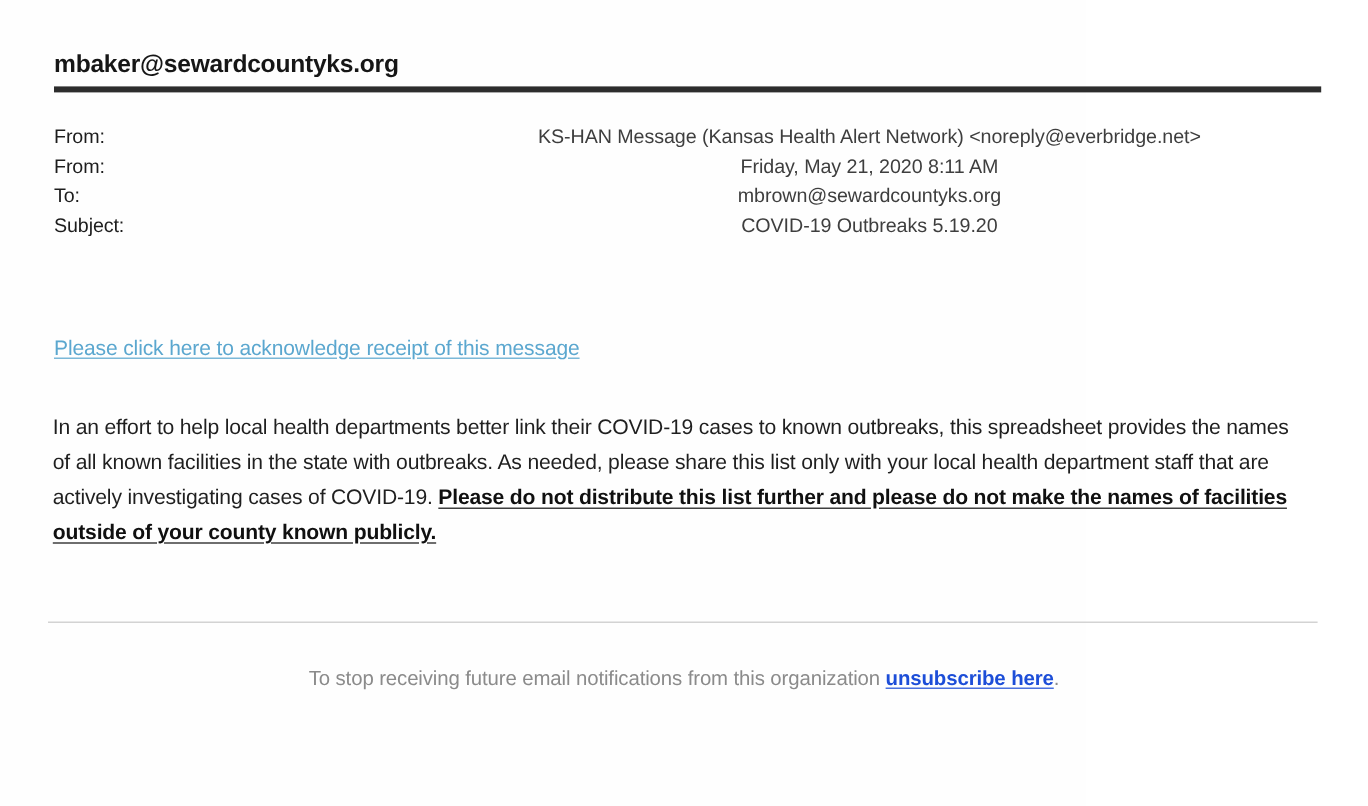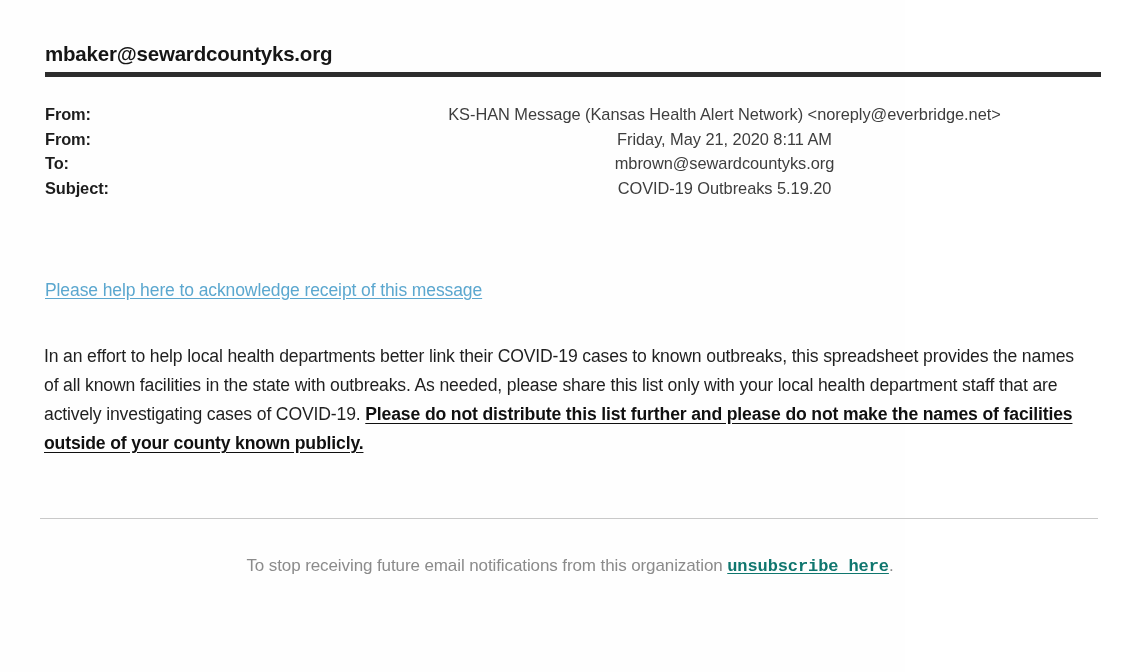--- a/index.html
+++ b/index.html
@@ -58,21 +58,21 @@
   .fields td {
     padding: 0;
     vertical-align: top;
     line-height: 24.6px;
     font-size: 16.4px;
     color: #3a3a3a;
     white-space: nowrap;
   }
   .fields td.lbl {
     width: 299px;
-    font-weight: bold;
+    font-weight: normal;
     color: #1d1d1d;
     letter-spacing: -0.1px;
   }
   .fields td.val {
     color: #3e3e3e;
     letter-spacing: -0.05px;
     text-align: center;
   }
 
   
@@ -123,25 +123,24 @@
     left: 0;
     top: 556px;
     width: 1140px;
     text-align: center;
     font-size: 17px;
     color: #8b8b8b;
     letter-spacing: -0.1px;
   }
   .unsub {
     font-weight: bold;
-    color: #0f766e;
+    color: #1d4ed8;
     text-decoration: underline;
     text-underline-offset: 2px;
     cursor: pointer;
-    font-family: Liberation Mono, monospace;
   }
   .footer-period {
     color: #8b8b8b;
   }
 </style>
 </head>
 <body>
 
 <div class="page">
 
@@ -164,21 +163,21 @@
         <td class="lbl">To:</td>
         <td class="val">mbrown@sewardcountyks.org</td>
       </tr>
       <tr>
         <td class="lbl">Subject:</td>
         <td class="val">COVID-19 Outbreaks 5.19.20</td>
       </tr>
     </tbody>
   </table>
 
-  <a class="ack-link">Please help here to acknowledge receipt of this message</a>
+  <a class="ack-link">Please click here to acknowledge receipt of this message</a>
 
   <div class="body-para">
     <span>In an effort to help local health departments better link their COVID-19 cases to known outbreaks, this spreadsheet provides the names of all known facilities in the state with outbreaks. As needed, please share this list only with your local health department staff that are actively investigating cases of COVID-19. </span><span class="bold-underline">Please do not distribute this list further and please do not make the names of facilities outside of your county known publicly.</span>
   </div>
 
   <div class="divider"></div>
 
   <div class="footer">
     <span>To stop receiving future email notifications from this organization </span><a class="unsub">unsubscribe here</a><span class="footer-period">.</span>
   </div>

